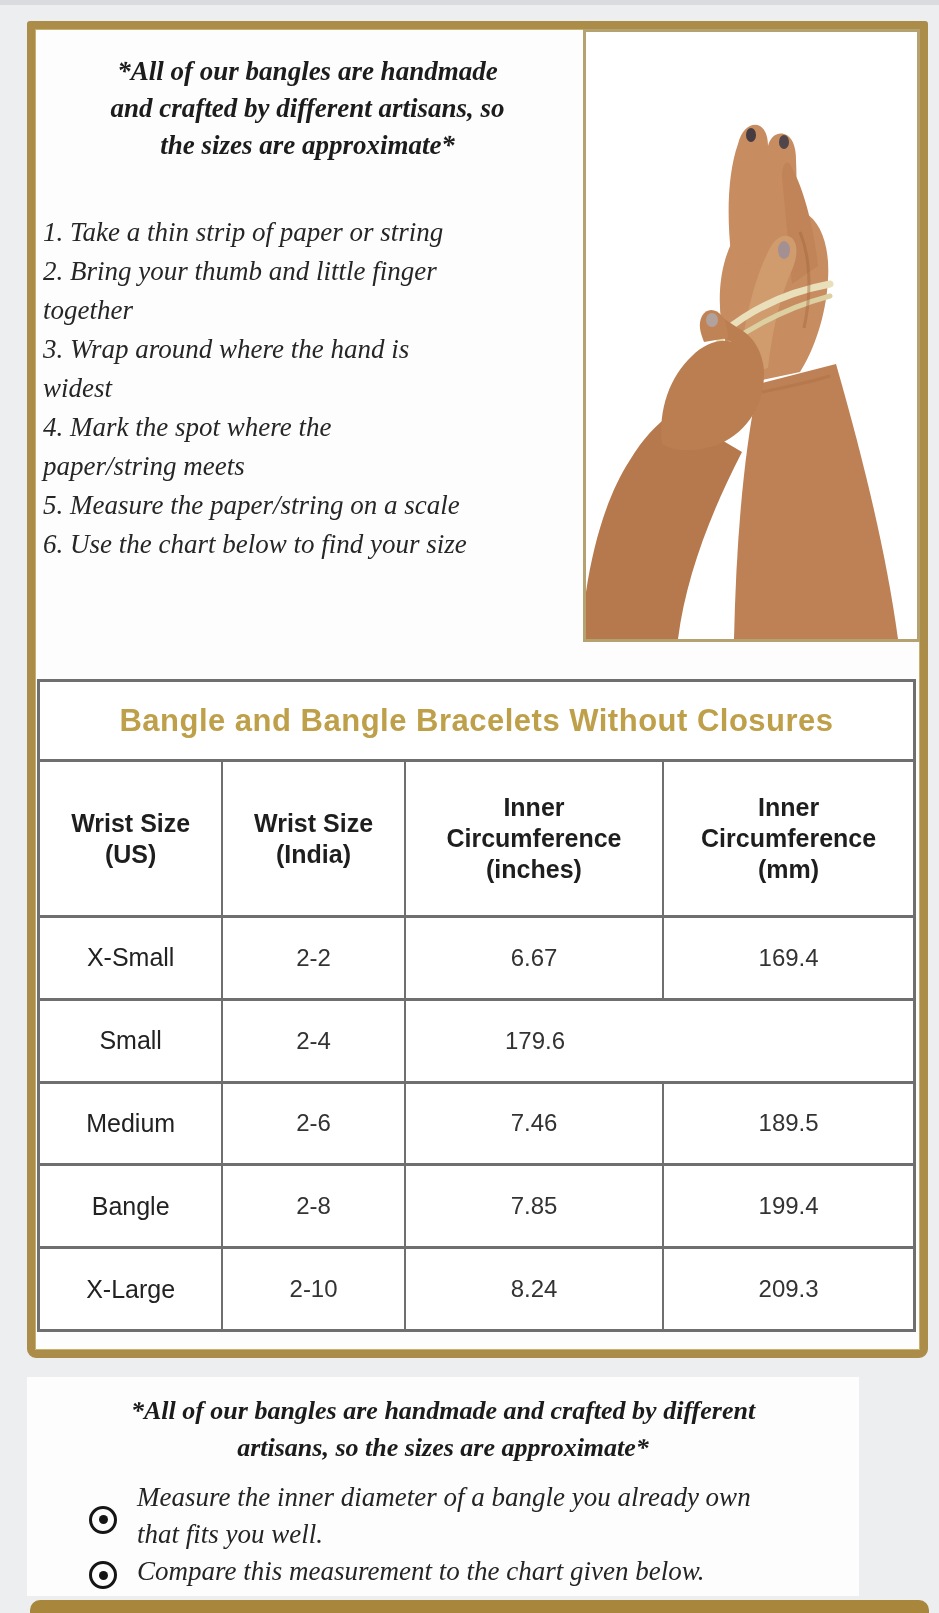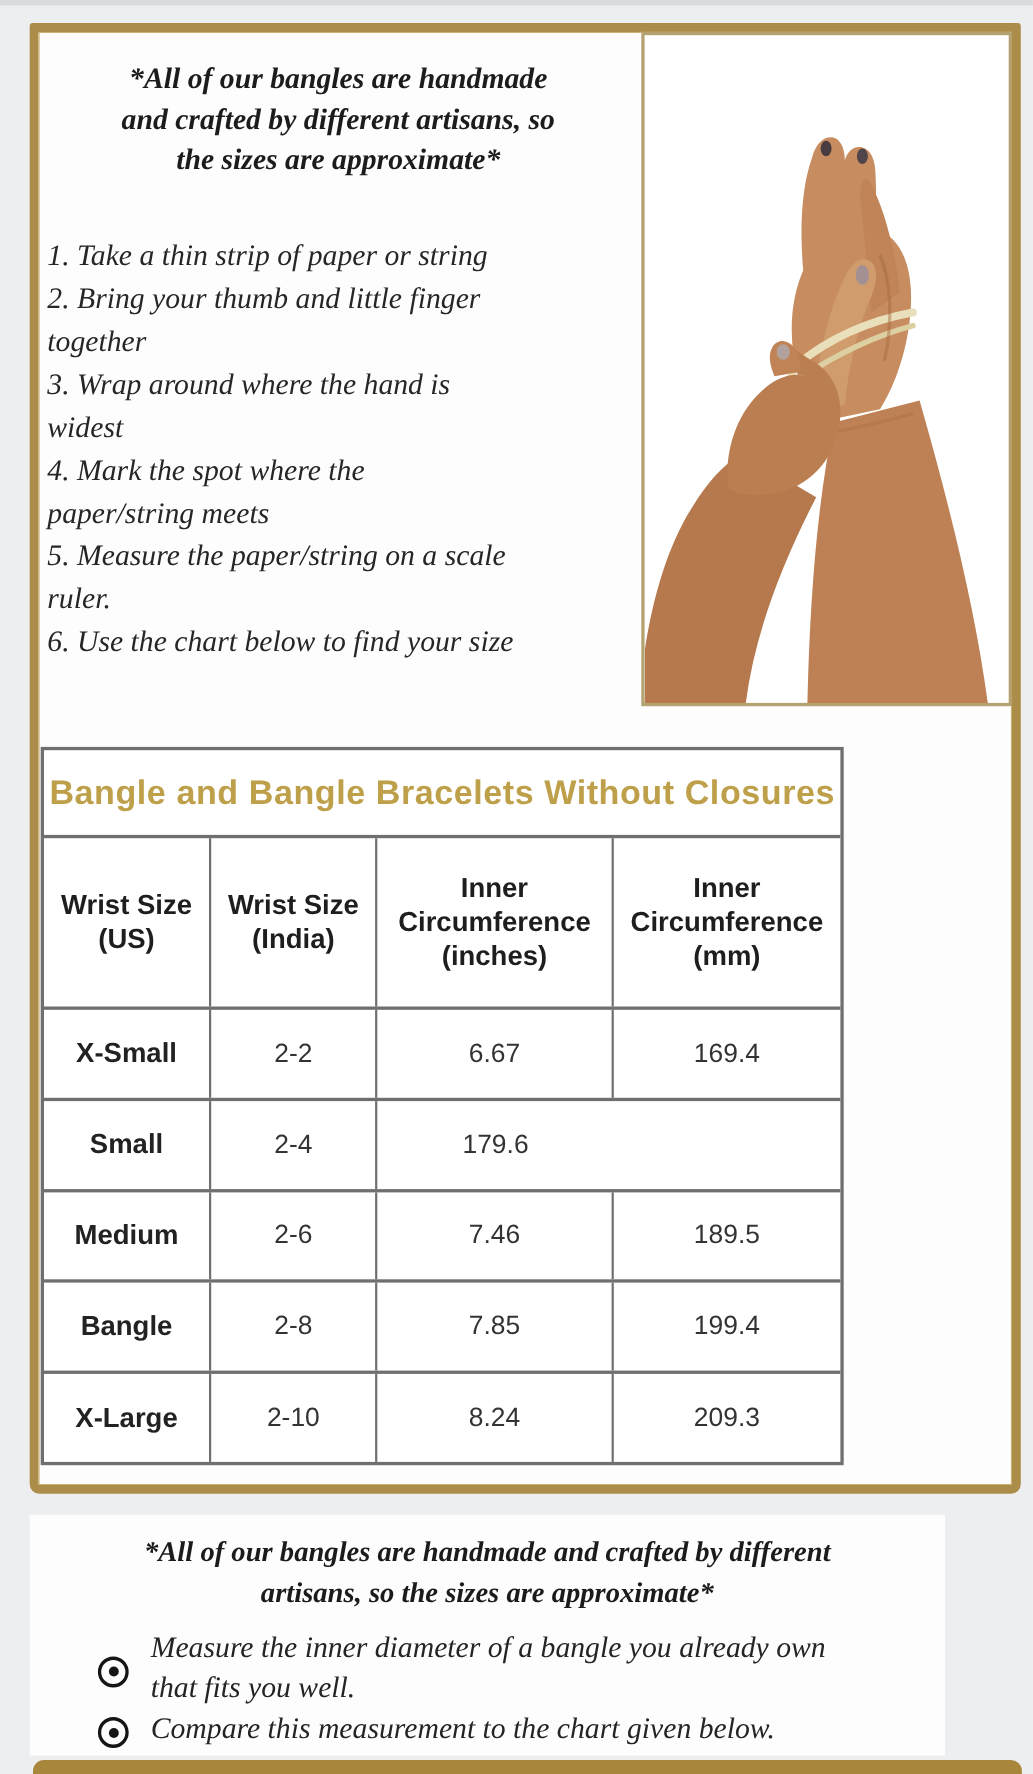--- a/index.html
+++ b/index.html
@@ -29,39 +29,39 @@
   .step-line{white-space:nowrap;}
 
   
   .photo{
     position:absolute;left:548px;top:0px;width:337px;height:613px;
     background:#ffffff;border:3px solid #b5a271;box-sizing:border-box;overflow:hidden;
   }
 
   
   .size-table{
-    position:absolute;left:2px;top:650px;width:730px;height:653px;
+    position:absolute;left:2px;top:650px;width:879px;height:653px;
     border:3px solid #6f6f6f;box-sizing:border-box;background:#fff;
     font-family:"Liberation Sans", sans-serif;
     display:flex;flex-direction:column;
   }
   .table-title{
     height:77px;flex:0 0 77px;display:flex;align-items:center;justify-content:center;
     font-size:31px;font-weight:bold;color:#bfa04a;letter-spacing:.5px;
   }
   .hrow{display:grid;grid-template-columns:21% 20.9% 29.6% 28.5%;border-top:3px solid #6f6f6f;}
   .header-row{flex:0 0 153px;}
   .data-row{flex:1 1 auto;}
   .cell{
     display:flex;align-items:center;justify-content:center;text-align:center;
     border-right:2px solid #6f6f6f;box-sizing:border-box;
   }
   .cell:last-child{border-right:none;}
   .th{font-size:25px;font-weight:bold;color:#1e1e1e;line-height:31px;white-space:pre-line;}
-  .td-label{font-size:25px;font-weight:bold;color:#222;}
+  .td-label{font-size:25px;font-weight:normal;color:#222;}
   .td-val{font-size:24px;font-weight:normal;color:#333;}
 
   
   .note-panel{
     position:absolute;left:27px;top:1377px;width:832px;height:219px;
     background:#fdfdfd;
   }
   .note-heading{
     padding-top:15px;text-align:center;
     font-weight:bold;font-style:italic;font-size:26px;line-height:37px;color:#1b1b1b;
@@ -99,21 +99,20 @@
 
   <div class="steps">
     <div class="step-line">1. Take a thin strip of paper or string</div>
     <div class="step-line">2. Bring your thumb and little finger</div>
     <div class="step-line">together</div>
     <div class="step-line">3. Wrap around where the hand is</div>
     <div class="step-line">widest</div>
     <div class="step-line">4. Mark the spot where the</div>
     <div class="step-line">paper/string meets</div>
     <div class="step-line">5. Measure the paper/string on a scale</div>
-    <div class="step-line">ruler.</div>
     <div class="step-line">6. Use the chart below to find your size</div>
   </div>
 
   <div class="photo">
     <svg width="331" height="607" viewBox="0 0 331 607" xmlns="http://www.w3.org/2000/svg">
 
       <path d="M148,607 C150,520 156,430 172,352 L250,332 C278,430 300,520 312,607 Z" fill="#bd8155"></path>
 
       <path d="M140,312 C130,278 132,238 146,210 C162,180 196,168 218,180 C236,190 244,216 242,248 C240,284 228,318 214,340 L166,350 Z" fill="#c78c5f"></path>
 

